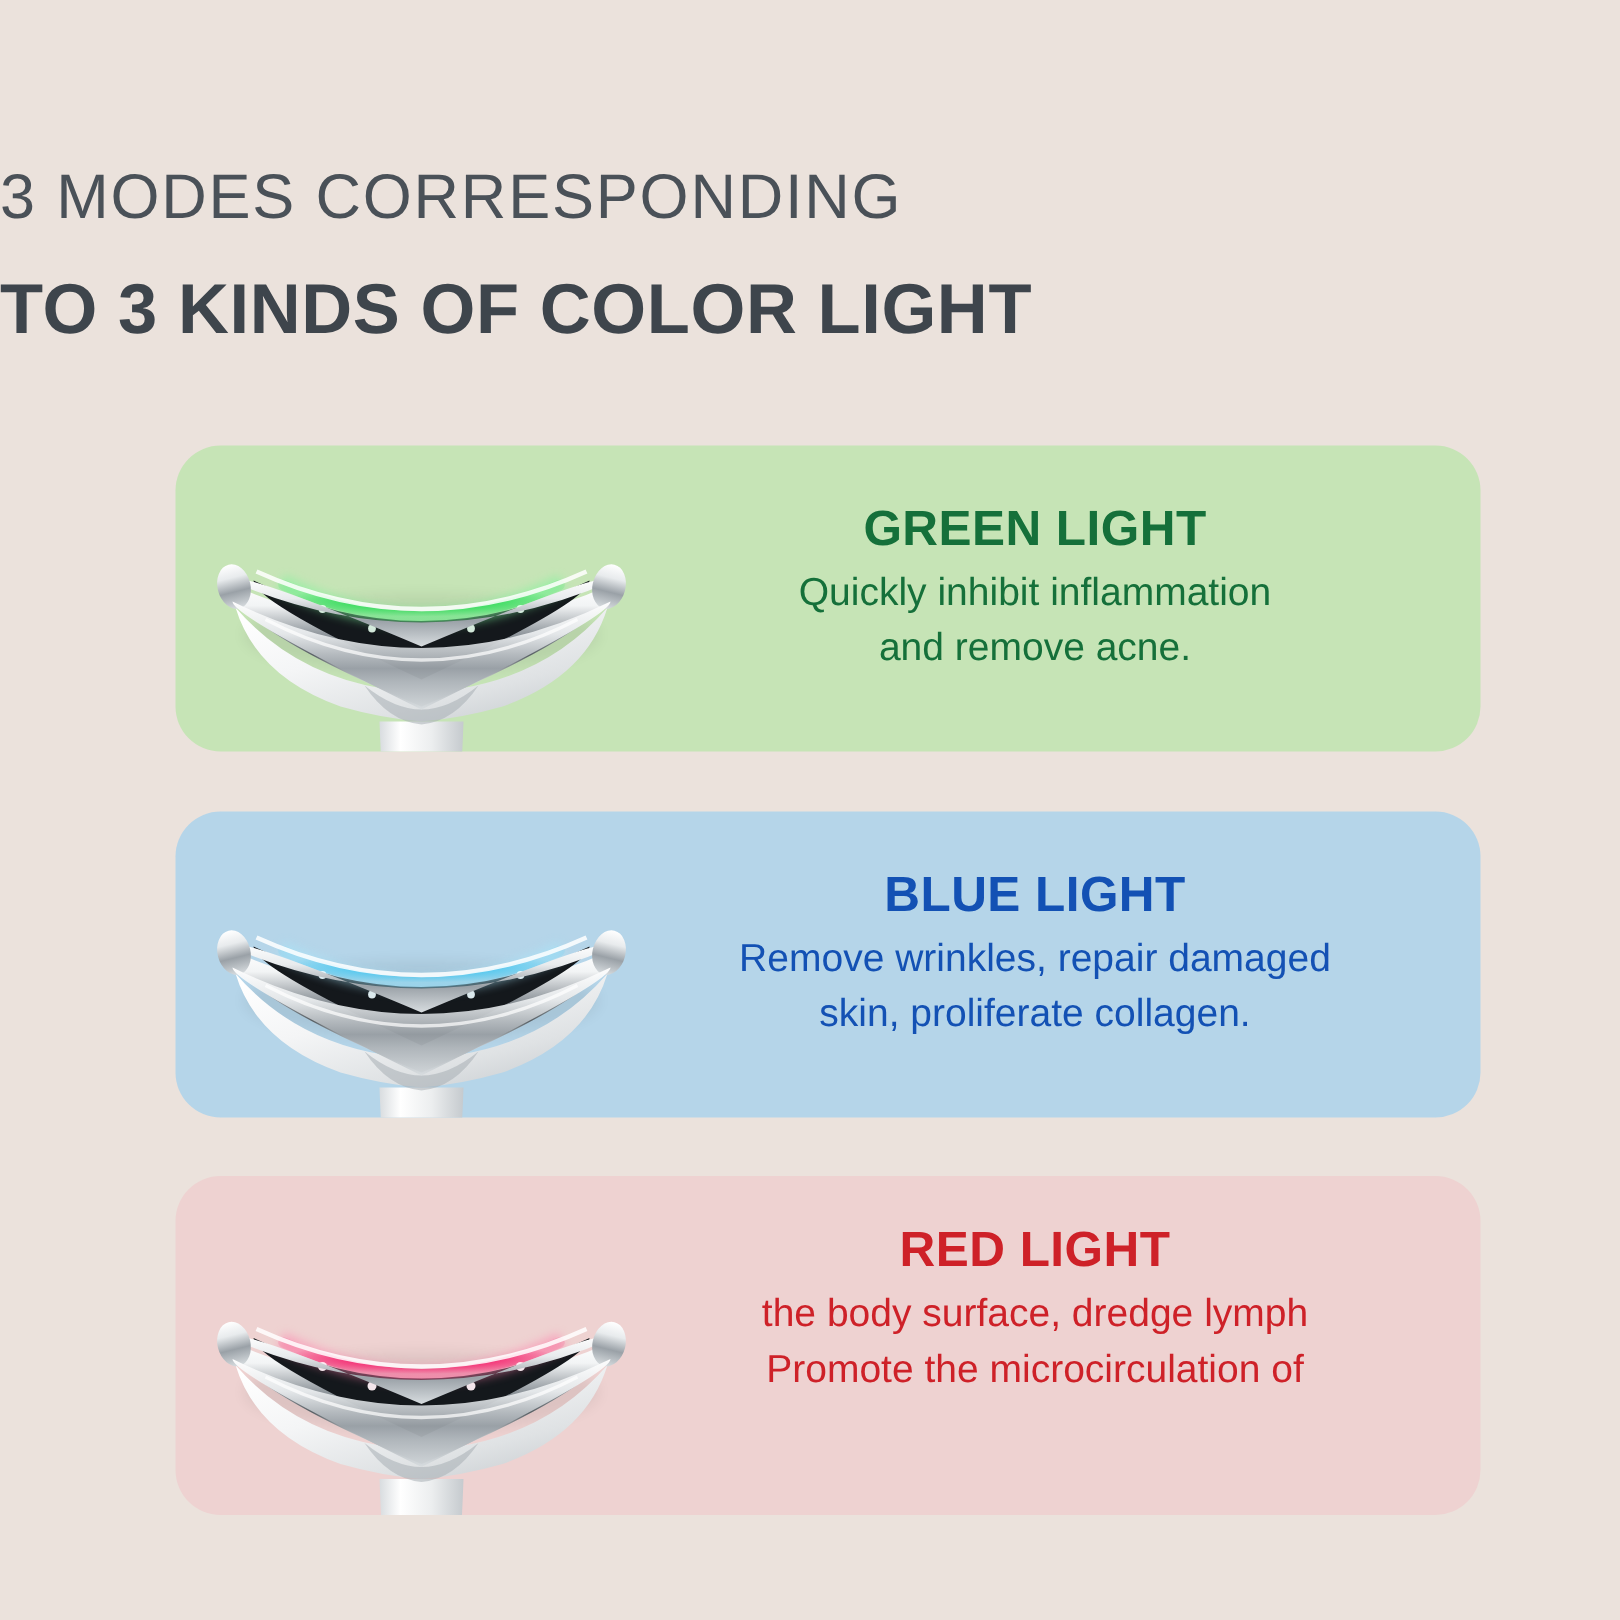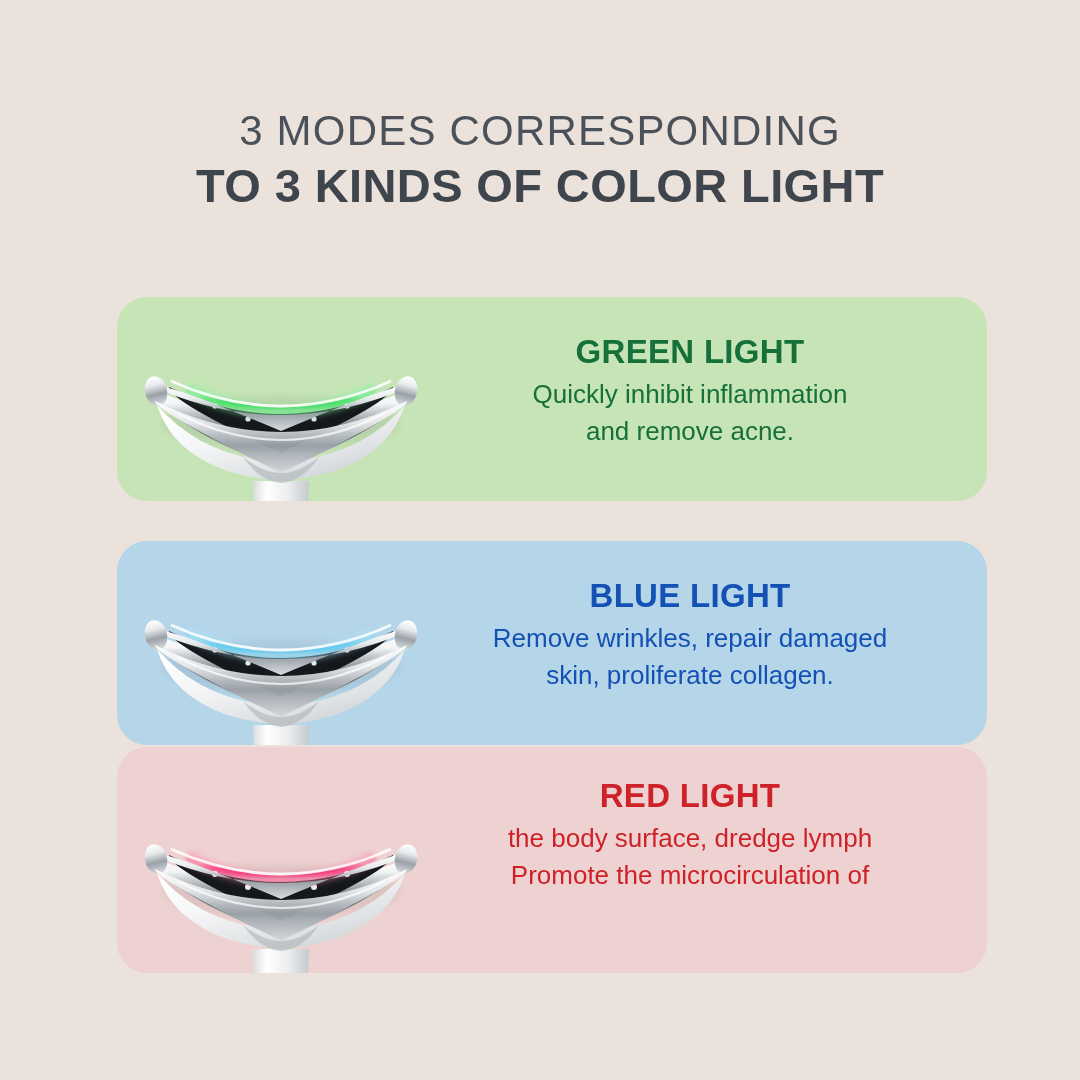--- a/index.html
+++ b/index.html
@@ -7,51 +7,51 @@
   body {
     background:#EBE2DC;
     font-family:"Liberation Sans", sans-serif;
     position:relative;
     overflow:hidden;
   }
 
   
   .heading-block{
     position:absolute; left:0; right:0; top:106px;
-    text-align:center;
+    text-align:left;
   }
   .title-line1{
     font-size:42px;
     letter-spacing:1.2px;
     font-weight:400;
     color:#4A5158;
     line-height:1.18;
     white-space:nowrap;
   }
   .title-line2{
     font-size:47px;
     letter-spacing:0.4px;
     font-weight:700;
     color:#3E454C;
     line-height:1.2;
-    margin-top:2px;
+    margin-top:22px;
     white-space:nowrap;
   }
 
   
   .card{
     position:absolute;
     left:117px;
     width:870px;
     border-radius:30px;
     overflow:hidden;
   }
   .card-green{ top:297px;  height:204px; background:#C6E4B6; }
   .card-blue { top:541px;  height:204px; background:#B5D5E9; }
-  .card-red  { top:747px;  height:226px; background:#EED2D1; }
+  .card-red  { top:784px;  height:226px; background:#EED2D1; }
 
   
   .device-wrap{
     position:absolute;
     left:14px;
     width:300px;
     height:330px;
   }
   .card-green .device-wrap{ top:34px; }
   .card-blue  .device-wrap{ top:34px; }

